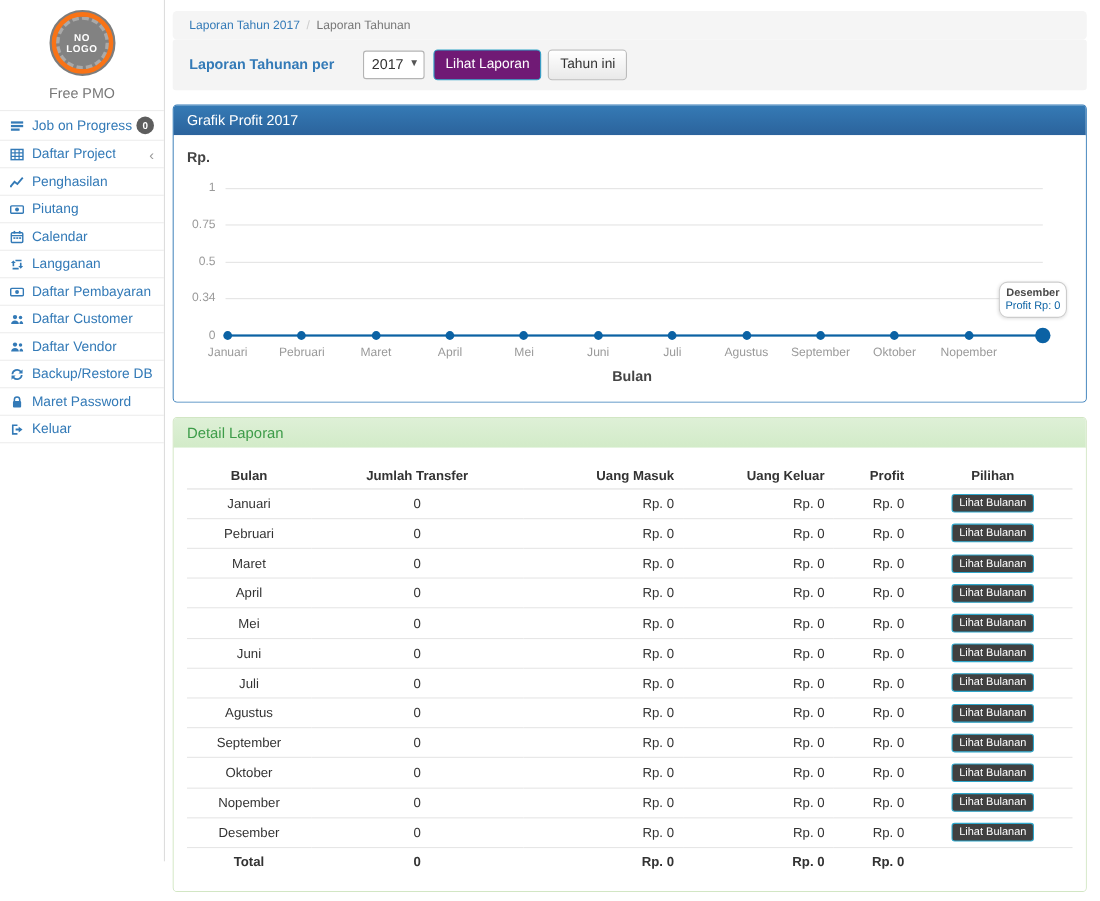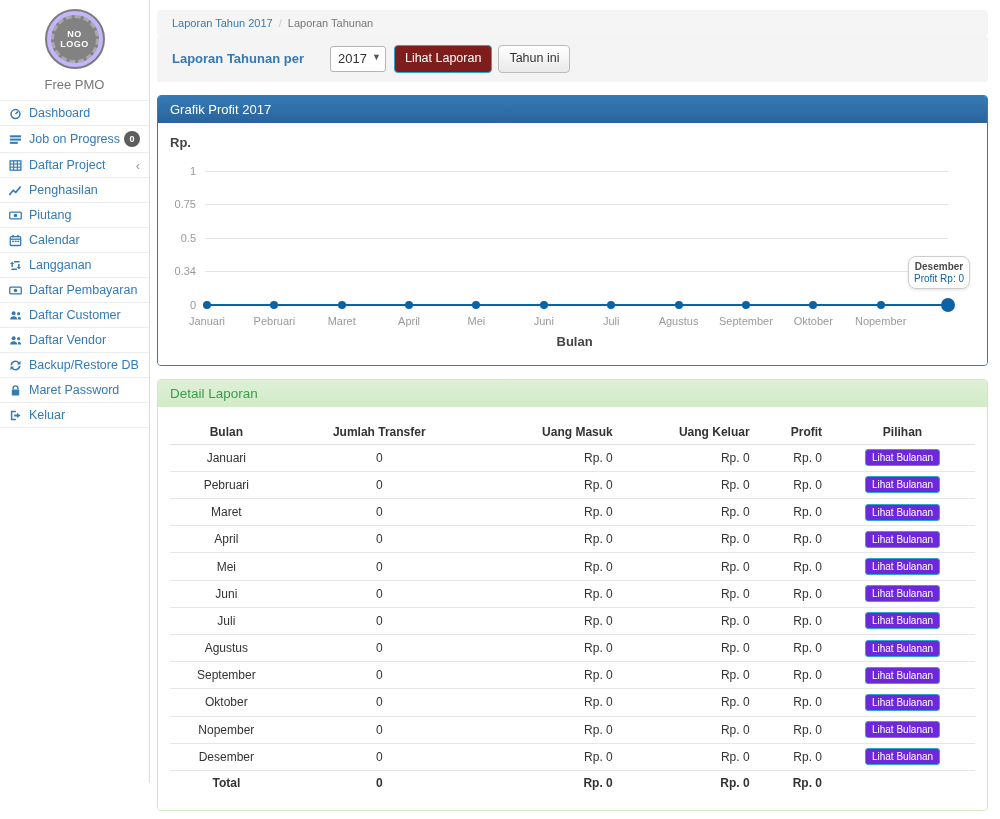--- a/index.html
+++ b/index.html
@@ -3,21 +3,21 @@
 <meta charset="utf-8">
 <style>
   * { box-sizing: border-box; margin: 0; padding: 0; }
   html,body { width:1000px; height:819px; }
   body { font-family: "Liberation Sans", sans-serif; background:#fff; color:#333; font-size:13px; }
   .app { position:relative; width:1000px; height:819px; overflow:hidden; background:#fff; }
 
   
   .sidebar { position:absolute; left:0; top:0; width:150px; height:783px; background:#fff; border-right:1px solid #ddd; }
   .brand-block { padding:9px 0 8px; text-align:center; border-bottom:1px solid #ededed; }
-  .logo-seal-outer { width:60px; height:60px; margin:0 auto; border-radius:50%; border:2px solid #7d7d7d; background:#c4b5fd; display:flex; align-items:center; justify-content:center; }
+  .logo-seal-outer { width:60px; height:60px; margin:0 auto; border-radius:50%; border:2px solid #7d7d7d; background:#f97316; display:flex; align-items:center; justify-content:center; }
   .logo-seal { width:48px; height:48px; border-radius:50%; background:#828282; border:3px dashed #a9a9a9; color:#fff; font-size:9px; font-weight:bold; display:flex; flex-direction:column; align-items:center; justify-content:center; line-height:1.15; letter-spacing:.5px; }
   .brand-name { margin-top:8px; color:#777; font-size:13px; }
   .side-menu { }
   .side-item { display:flex; align-items:center; padding:5px 9px; border-bottom:1px solid #ededed; color:#337ab7; cursor:pointer; font-size:12.5px; }
   .side-item .sicon { width:17px; height:13px; margin-right:3px; display:inline-flex; align-items:center; color:#337ab7; flex:none; }
   .side-item .sicon svg { width:13px; height:13px; }
   .side-item .slabel { white-space:nowrap; overflow:hidden; }
   .side-badge { margin-left:auto; background:#5d5d5d; color:#fff; min-width:16px; height:16px; border-radius:50%; font-size:9px; line-height:16px; text-align:center; font-weight:bold; }
   .side-chevron { margin-left:auto; color:#999; font-size:13px; line-height:1; }
 
@@ -28,21 +28,21 @@
   .breadcrumb a { color:#337ab7; text-decoration:none; }
   .crumb-sep { color:#ccc; margin:0 6px; }
   .crumb-current { color:#777; }
 
   .filter-bar { background:#f4f4f4; border-radius:3px; padding:9px 15px; margin-bottom:13px; display:flex; align-items:center; }
   .filter-label { color:#337ab7; font-weight:bold; font-size:13px; margin-right:7px; }
   .select-wrap { position:relative; display:inline-block;padding-left:19px; }
   .year-select { appearance:none; -webkit-appearance:none; border:1px solid #b4b4b4; border-radius:3px; background:#fff; font-family:"Liberation Sans",sans-serif; font-size:13px; color:#333; padding:3px 18px 3px 7px; height:26px; }
   .select-caret { position:absolute; right:5px; top:6px; font-size:9px; color:#555; pointer-events:none; }
   .btn { font-family:"Liberation Sans",sans-serif; font-size:12.5px; border-radius:4px; padding:4px 10px; cursor:pointer; line-height:1.4; }
-  .btn-info { background:#7f1d1d; border:1px solid #2fa3c8; color:#fff; margin-left:8px; }
+  .btn-info { background:#701a75; border:1px solid #2fa3c8; color:#fff; margin-left:8px; }
   .btn-default { background:linear-gradient(to bottom,#ffffff,#e9e9e9); border:1px solid #bbb; color:#333; margin-left:6px; }
 
   
   .panel { border-radius:4px; margin-bottom:13px; }
   .panel-primary { border:1px solid #337ab7; }
   .panel-primary .panel-heading { background:linear-gradient(to bottom,#357ab5,#2b639c); color:#fff; padding:6px 12px; font-size:13px; border-radius:3px 3px 0 0; }
   .chart-body { position:relative; height:242px; background:#fff; border-radius:0 0 3px 3px; overflow:hidden; }
   .y-axis-title { position:absolute; left:12px; top:12px; font-weight:bold; color:#444; font-size:13px; }
   .gridline { position:absolute; height:1px; background:#e4e4e4; }
   .ytick { position:absolute; width:36px; text-align:right; color:#9a9a9a; font-size:11px; }
@@ -60,21 +60,21 @@
   .panel-success .panel-heading { background:linear-gradient(to bottom,#def0d7,#d2ebc8); color:#3d9c49; padding:6px 12px; font-size:13.5px; border-radius:3px 3px 0 0; }
   .detail-body { background:#fff; padding:14px 12px 16px; border-radius:0 0 3px 3px; }
   table.report { width:100%; border-collapse:collapse; font-size:12px; }
   table.report th, table.report td { padding:4.6px 8px; }
   table.report thead th { font-weight:bold; border-bottom:1px solid #e0e0e0; }
   table.report tbody td { border-top:1px solid #e6e6e6; }
   table.report tbody tr:first-child td { border-top:none; }
   .al-c { text-align:center; } .al-r { text-align:right; }
   .col-bulan{width:14%;} .col-jt{width:24%;} .col-um{width:18%;} .col-uk{width:17%;} .col-pr{width:9%;} .col-pl{width:18%;}
   .total-row td { font-weight:bold; }
-  .btn-xs-info { background:#6d28d9; border:1px solid #2ea6ca; color:#fff; font-size:10px; padding:2px 6px; border-radius:3px; cursor:pointer; font-family:"Liberation Sans",sans-serif; }
+  .btn-xs-info { background:#404040; border:1px solid #2ea6ca; color:#fff; font-size:10px; padding:2px 6px; border-radius:3px; cursor:pointer; font-family:"Liberation Sans",sans-serif; }
 
   
   .footer { position:absolute; left:0; bottom:0; width:1000px; height:36px; background:#f4f4f4; text-align:center; line-height:36px; color:#6f6f6f; font-size:12.5px; }
   .footer a { color:#337ab7; text-decoration:none; }
 </style>
 </head>
 <body>
 
 <div class="app">
 
@@ -82,29 +82,20 @@
     <div class="brand-block">
       <div class="logo-seal-outer">
         <div class="logo-seal">
           <span>NO</span>
           <span>LOGO</span>
         </div>
       </div>
       <div class="brand-name">Free PMO</div>
     </div>
     <div class="side-menu" id="side-menu">
-        <div class="side-item">
-          <span class="sicon">
-            <svg viewBox="0 0 14 14">
-              <circle cx="7" cy="7.6" r="4.8" fill="none" stroke="currentColor" stroke-width="1.6"></circle>
-              <line x1="7" y1="7.6" x2="9.6" y2="5" stroke="currentColor" stroke-width="1.6"></line>
-            </svg>
-          </span>
-          <span class="slabel">Dashboard</span>
-        </div>
         <div class="side-item">
           <span class="sicon">
             <svg viewBox="0 0 14 14" fill="currentColor">
               <rect x="1" y="2.5" width="12" height="2.2"></rect>
               <rect x="1" y="6" width="12" height="2.2"></rect>
               <rect x="1" y="9.5" width="8.5" height="2.2"></rect>
             </svg>
           </span>
           <span class="slabel">Job on Progress</span>
           <span class="side-badge">0</span>

